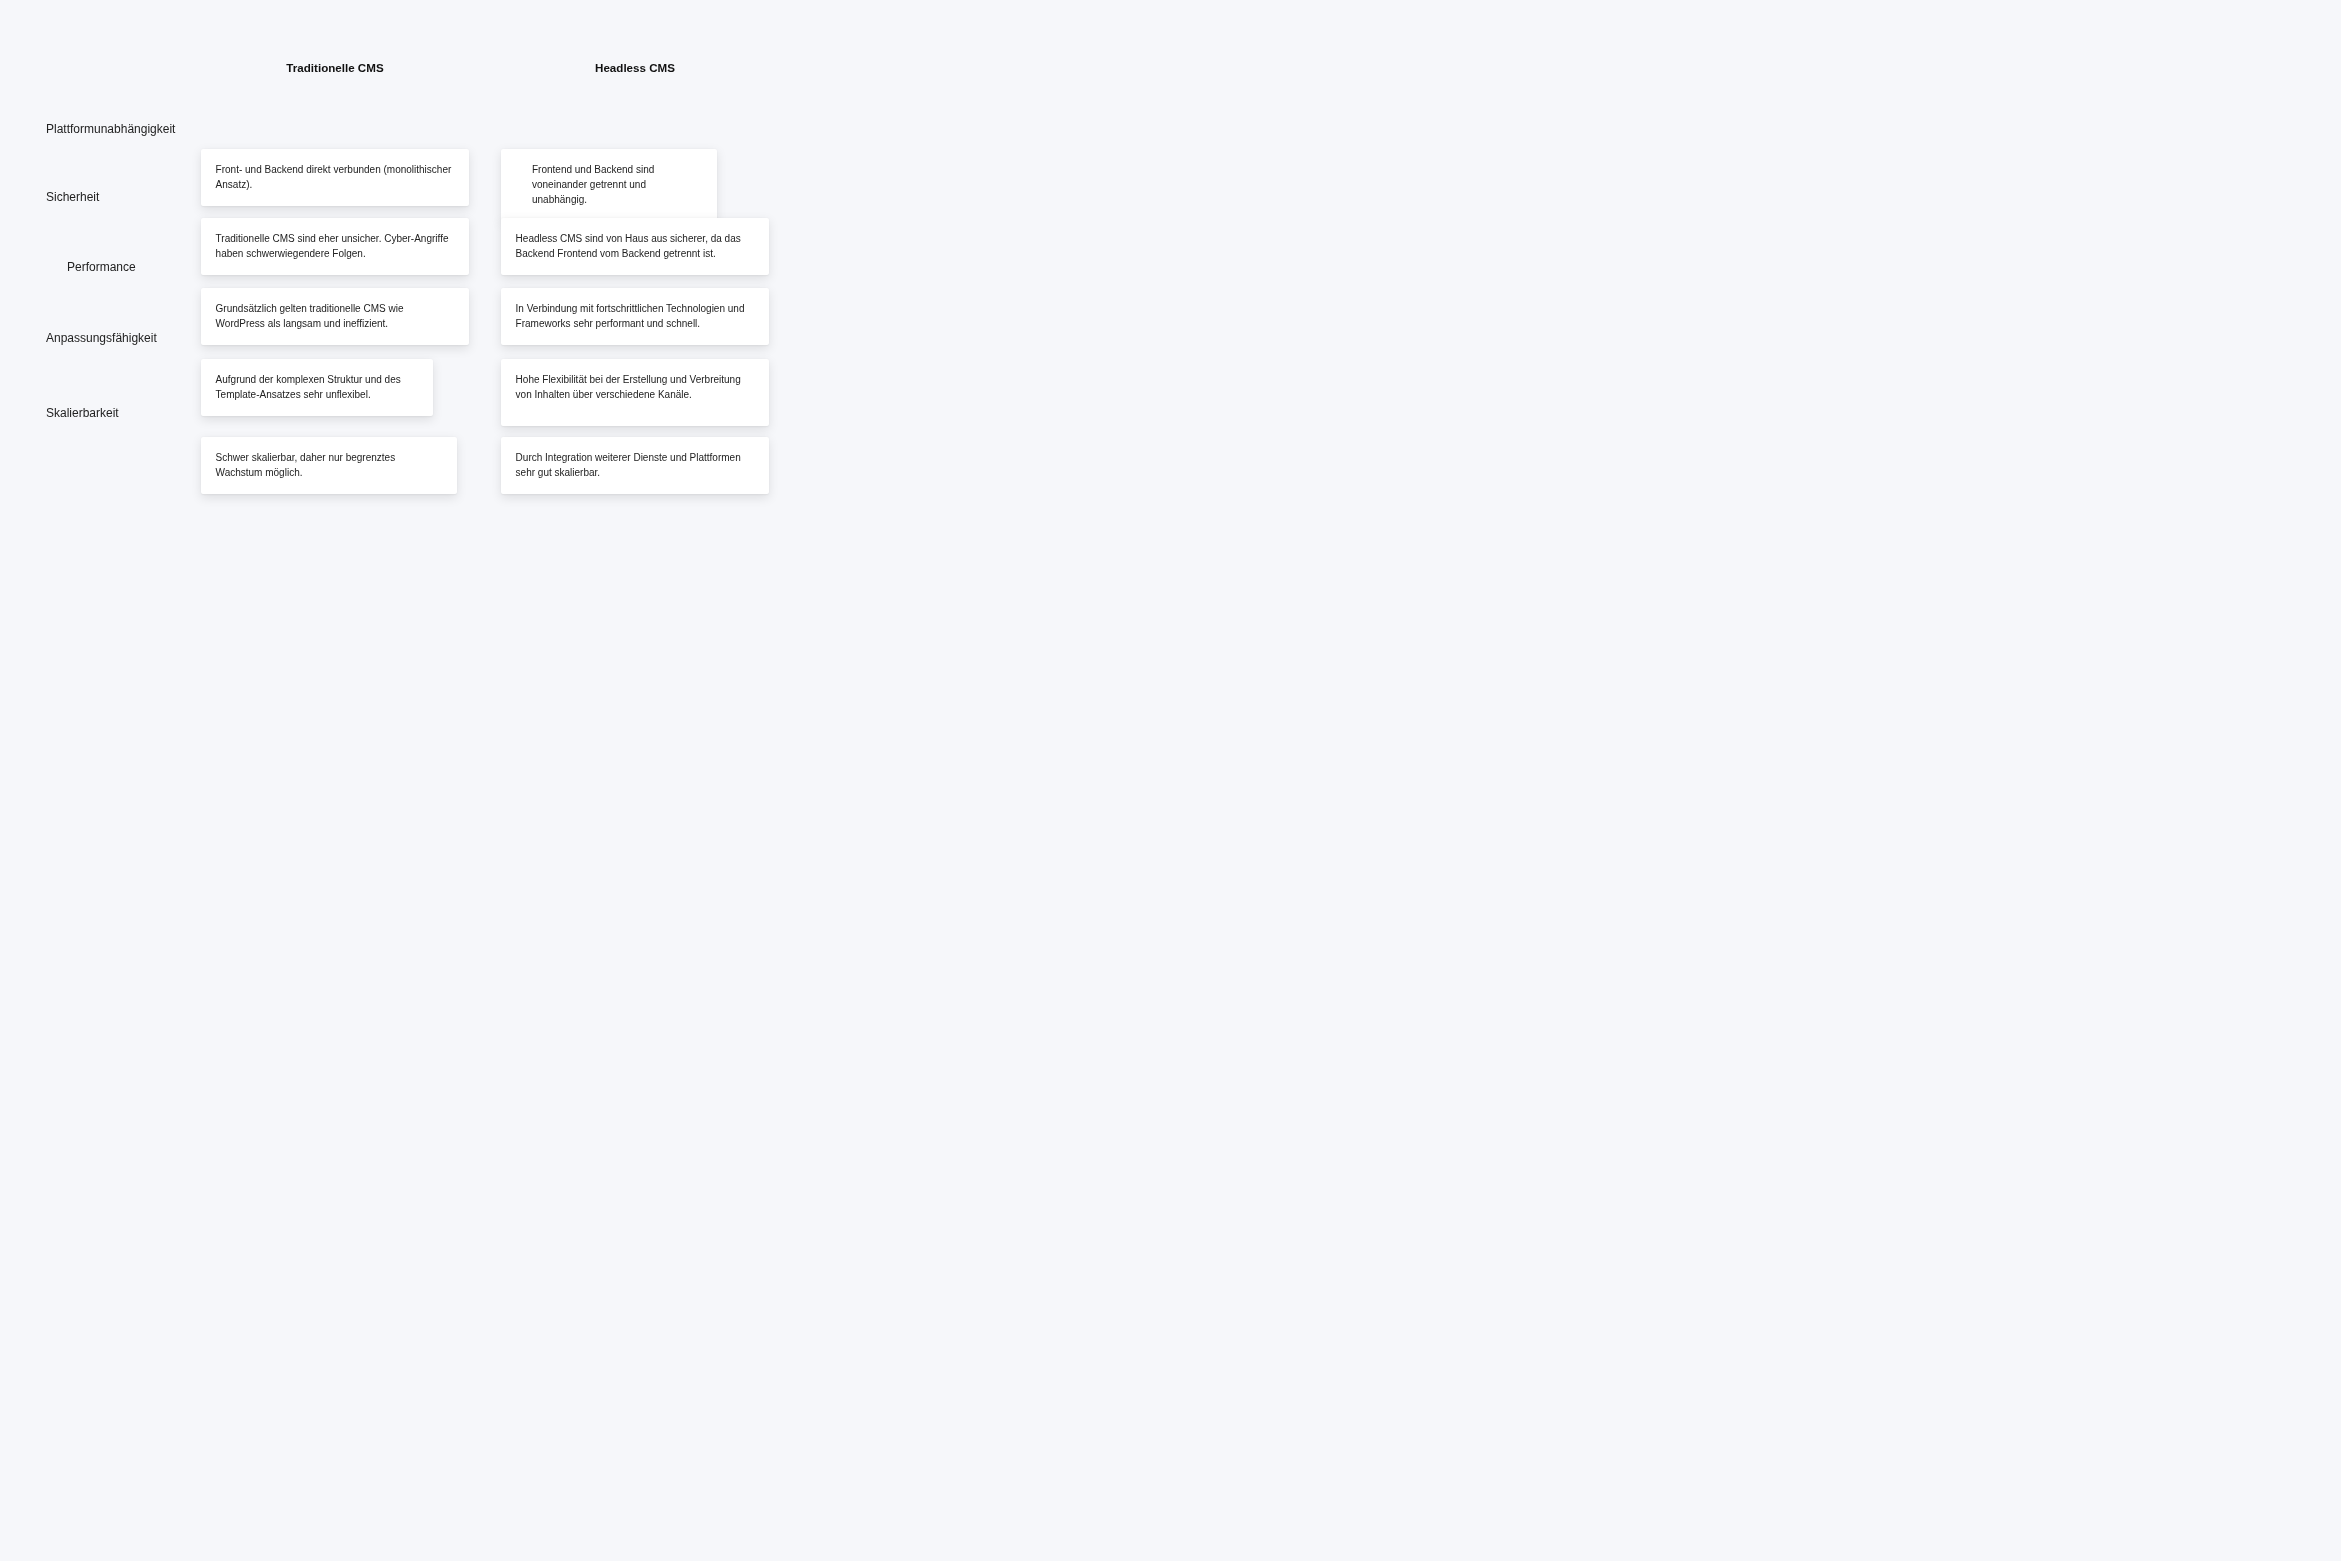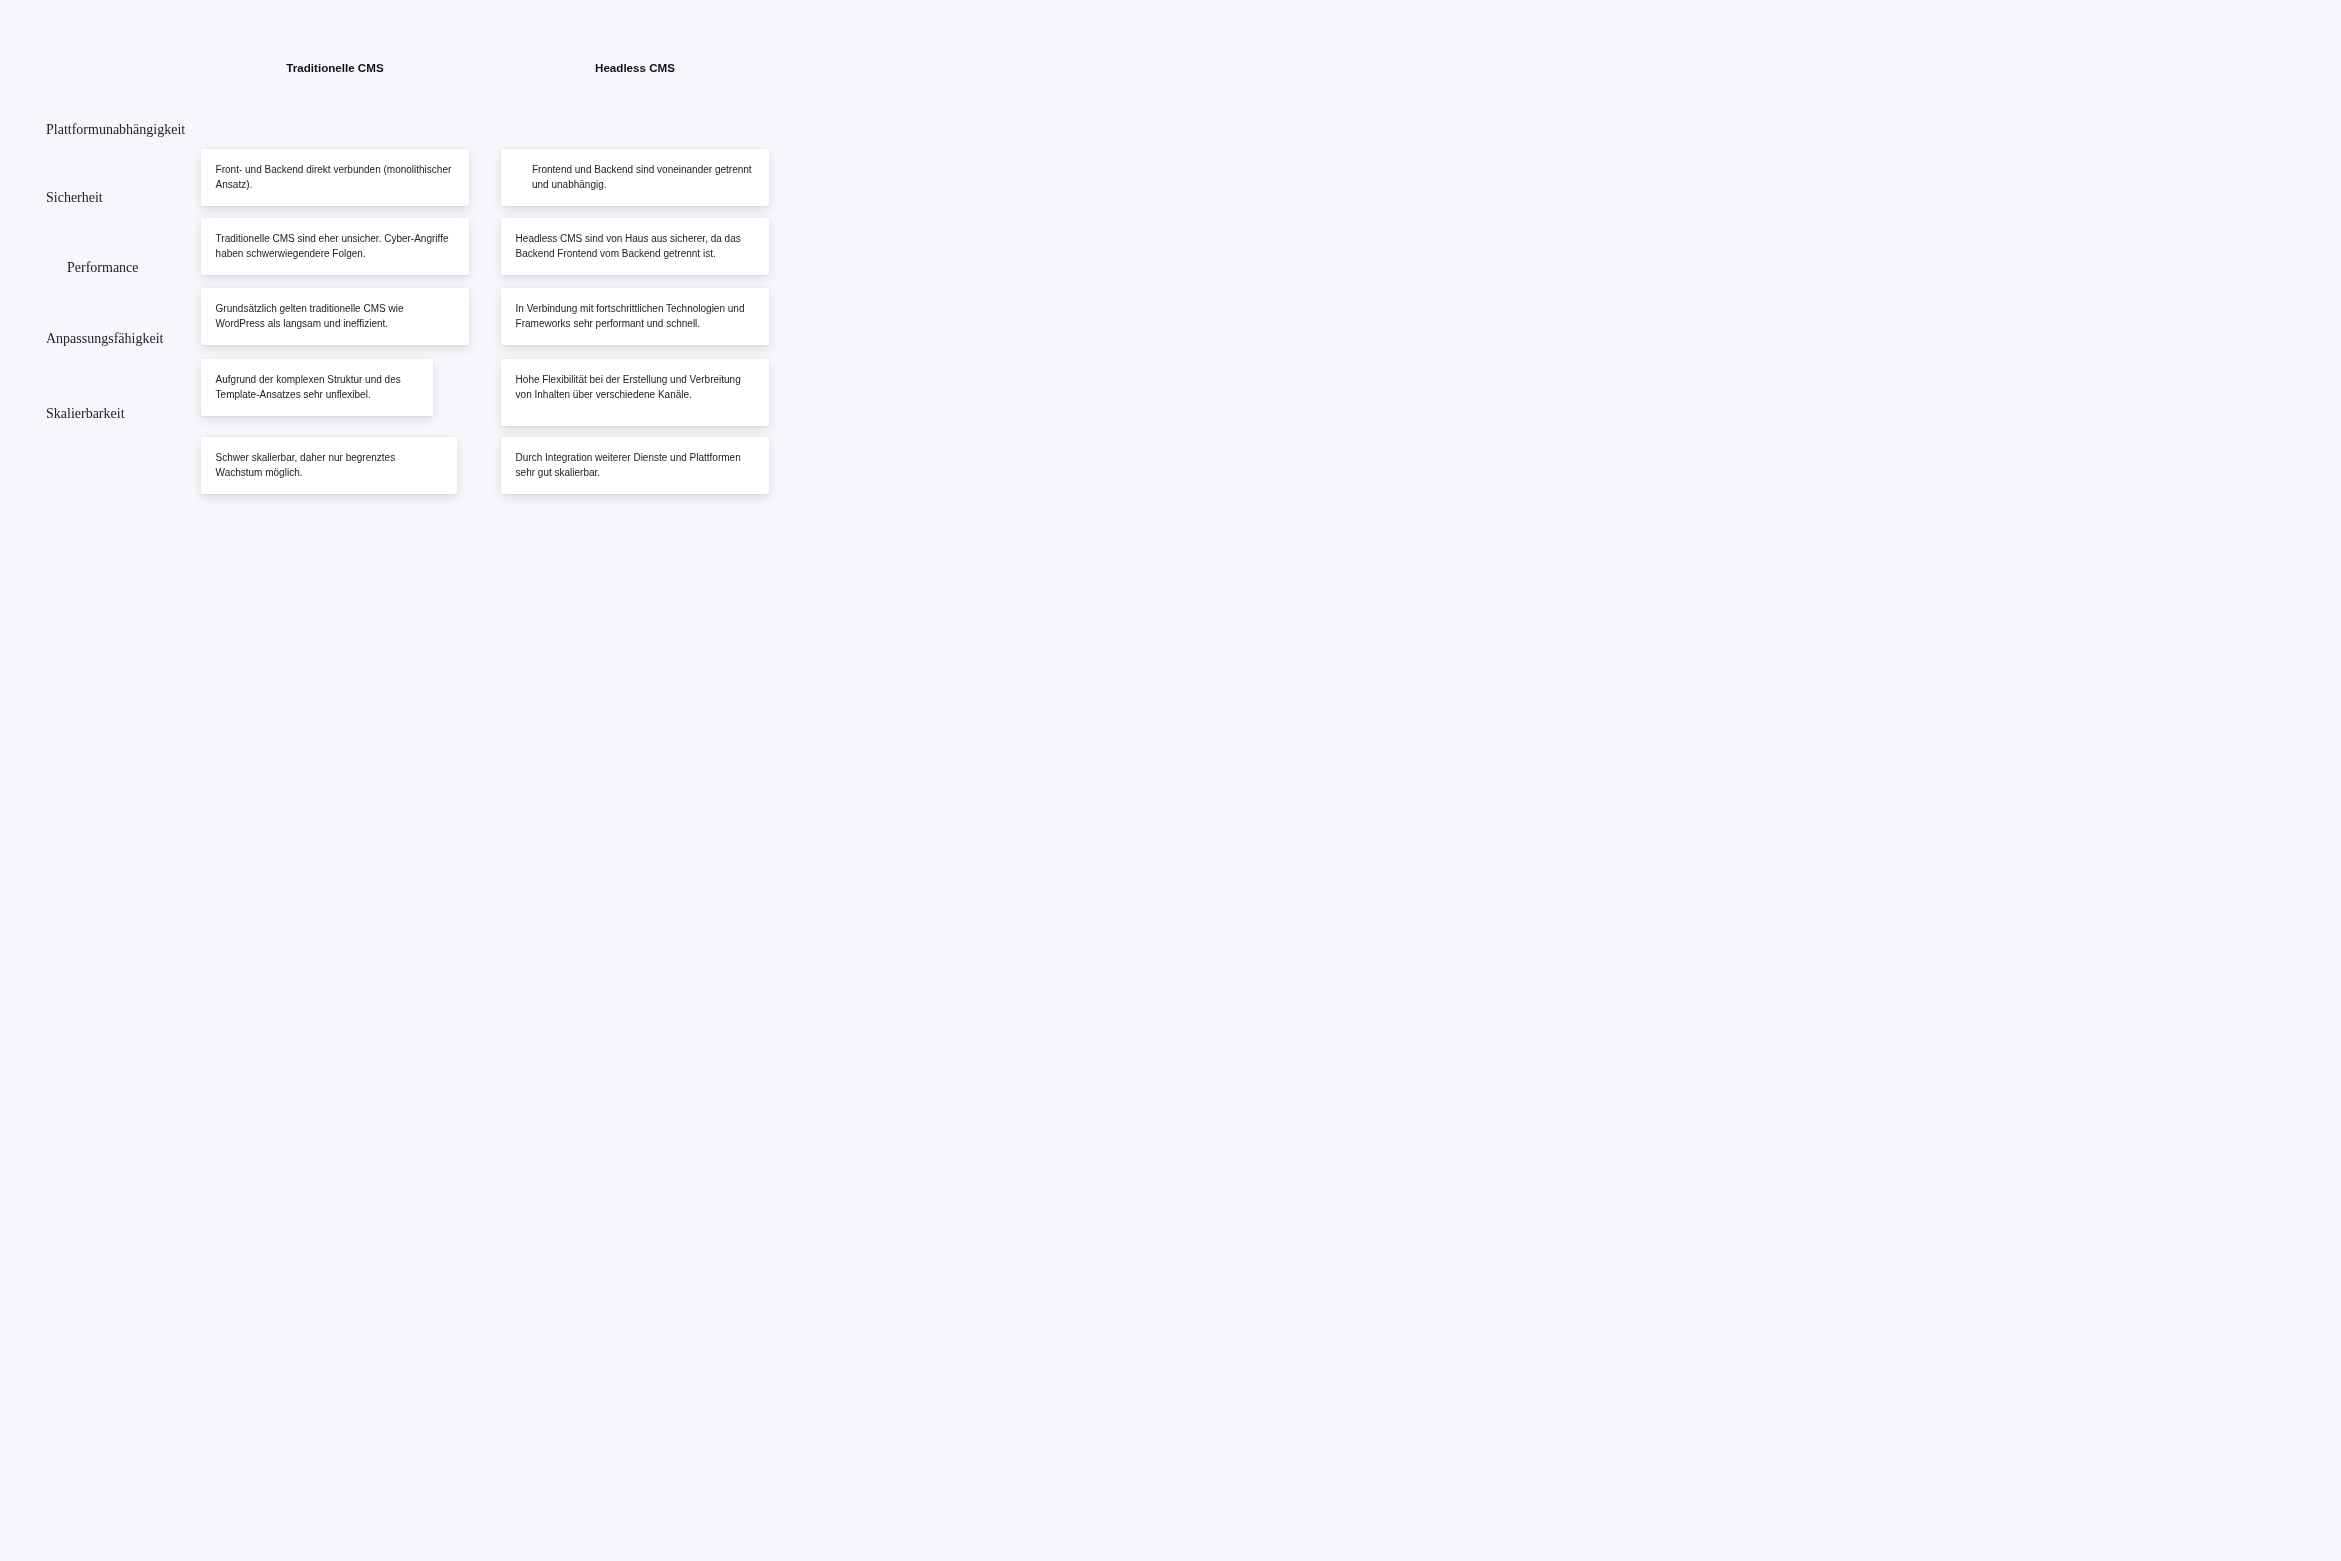--- a/index.html
+++ b/index.html
@@ -19,25 +19,24 @@
   }
   .col-header {
     position: absolute;
     font-weight: 600;
     font-size: 11.6px;
     color: #111;
     text-align: center;
   }
   .row-label {
     position: absolute;
-    font-size: 14px;
+    font-size: 12px;
     color: #222;
     left: 46px;
     width: 134px;
-    font-family: Liberation Serif, serif;
   }
   .card {
     position: absolute;
     background: #fff;
     border-radius: 2px;
     box-shadow: 0 3.7px 11px rgba(0,0,0,0.10), 0 0.6px 1.8px rgba(0,0,0,0.05);
     padding: 13.4px 14.6px 13.4px 14.6px;
     box-sizing: border-box;
     font-size: 10px;
     line-height: 1.5;
@@ -52,21 +51,21 @@
   <div class="col-header" style="left:201px; top:61px; width:268px;">Traditionelle CMS</div>
   <div class="col-header" style="left:501px; top:61px; width:268px;">Headless CMS</div>
 
   <div class="row-label" style="top:122px;">Plattformunabhängigkeit</div>
   <div class="row-label" style="top:190px;">Sicherheit</div>
   <div class="row-label" style="top:260px;padding-left:21px;">Performance</div>
   <div class="row-label" style="top:331px;">Anpassungsfähigkeit</div>
   <div class="row-label" style="top:406px;">Skalierbarkeit</div>
 
   <div class="card" style="left:201px; top:149px; width:268px;">Front- und Backend direkt verbunden (monolithischer Ansatz).</div>
-  <div class="card" style="left:501px; top:149px; width:268px;padding-left:31px;">Frontend und Backend sind voneinander getrennt und unabhängig.</div>
+  <div class="card" style="left:501px; top:149px; width:216px;padding-left:31px;">Frontend und Backend sind voneinander getrennt und unabhängig.</div>
 
   <div class="card" style="left:201px; top:218px; width:268px;">Traditionelle CMS sind eher unsicher. Cyber-Angriffe haben schwerwiegendere Folgen.</div>
   <div class="card" style="left:501px; top:218px; width:268px;">Headless CMS sind von Haus aus sicherer, da das Backend Frontend vom Backend getrennt ist.</div>
 
   <div class="card" style="left:501px; top:288px; width:268px;">In Verbindung mit fortschrittlichen Technologien und Frameworks sehr performant und schnell.</div>
   <div class="card" style="left:201px; top:288px; width:268px;">Grundsätzlich gelten traditionelle CMS wie WordPress als langsam und ineffizient.</div>
 
   <div class="card" style="left:201px; top:359px; width:232px;">Aufgrund der komplexen Struktur und des Template-Ansatzes sehr unflexibel.</div>
   <div class="card" style="left:501px; top:359px; width:268px; min-height:67px;">Hohe Flexibilität bei der Erstellung und Verbreitung von Inhalten über verschiedene Kanäle.</div>
 

